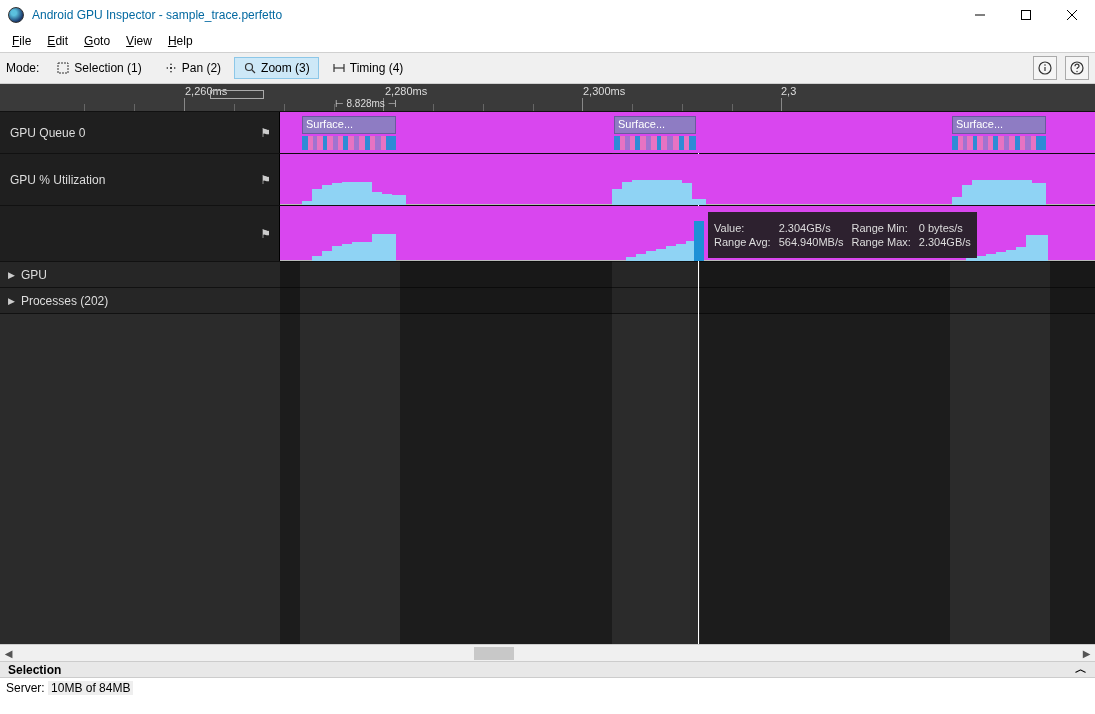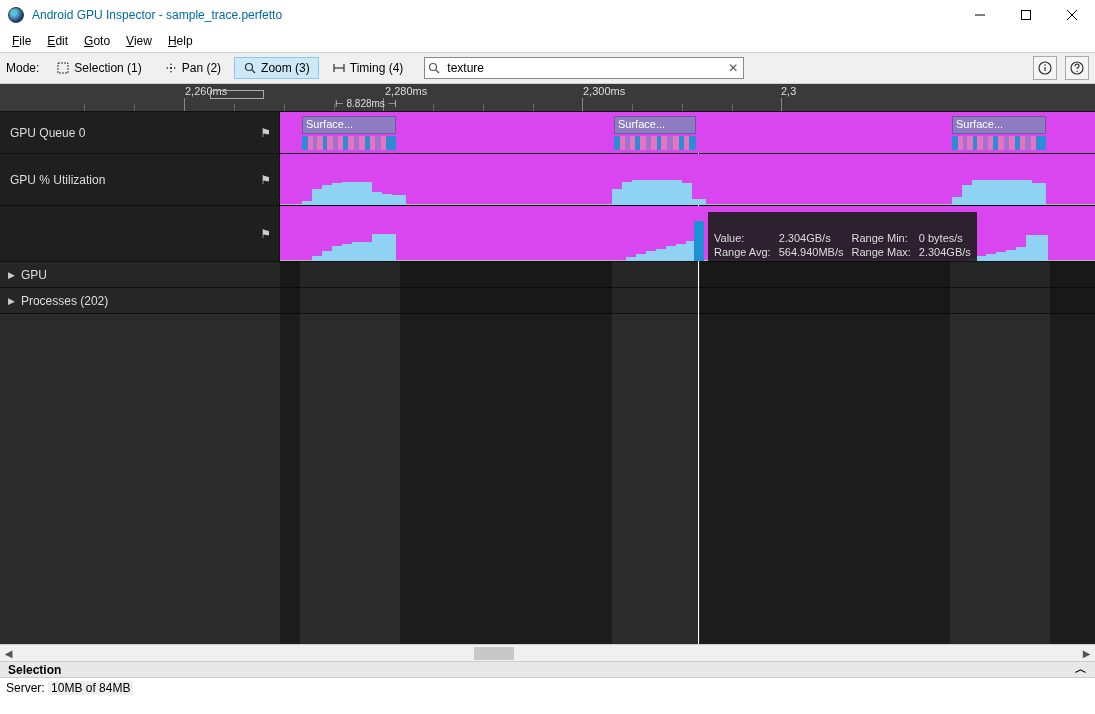--- a/index.html
+++ b/index.html
@@ -36,21 +36,21 @@
 .ruler .bracket { position:absolute; top:14px; font-size:10px; color:#ddd; display:flex; align-items:center; }
 .track { display:flex; border-bottom:1px solid #111; }
 .track .content { flex:1; position:relative; background:#d946ef; overflow:hidden; }
 .frame { position:absolute; top:4px; height:18px; background:#8e7cc3; color:#fff; font-size:11px; padding:1px 3px; overflow:hidden; white-space:nowrap; border:1px solid #6a5a9e; }
 .stripes { position:absolute; top:24px; height:14px; display:flex; }
 .stripes span { display:inline-block; height:100%; }
 .bars { position:absolute; bottom:0; left:0; right:0; height:40px; }
 .bar { position:absolute; bottom:0; background:#8fd3f4; }
 .bar.dark { background:#1e90d6; }
 .hoverline { position:absolute; top:0; bottom:0; width:1px; background:#fff; }
-.tip { position:absolute; font-size:11px; color:#ddd; background:rgba(30,30,30,0.92); padding:20px 6px; display:grid; grid-template-columns:auto auto auto auto; column-gap:8px; row-gap:2px; white-space:nowrap; z-index:5;}
+.tip { position:absolute; font-size:11px; color:#ddd; background:rgba(30,30,30,0.92); padding:10px 6px; display:grid; grid-template-columns:auto auto auto auto; column-gap:8px; row-gap:2px; white-space:nowrap; z-index:5;}
 .grp { display:flex; height:26px; border-bottom:1px solid #111; background:#262626; align-items:center; padding-left:8px; font-size:12px; }
 .grp .tri { margin-right:6px; font-size:9px; color:#ccc; }
 .hscroll { height:17px; background:#f0f0f0; border-top:1px solid #ccc; position:relative; }
 .hscroll .thumb { position:absolute; top:2px; height:13px; background:#c8c8c8; }
 .hscroll .arrow { position:absolute; top:0; width:17px; height:17px; display:flex; align-items:center; justify-content:center; font-size:10px; color:#555; }
 .selection { height:16px; background:#e8e8e8; border-top:1px solid #ccc; display:flex; align-items:center; padding:0 8px; font-size:12px; font-weight:bold; }
 .selection .grow { flex:1; }
 .status { height:20px; background:#fff; border-top:1px solid #ccc; display:flex; align-items:center; padding:0 6px; font-size:12px; }
 .status .hl { background:#eee; padding:0 3px; }
 .baseline { position:absolute; left:0; right:0; bottom:0; height:1px; background:#bbb; }
@@ -117,30 +117,20 @@
   </div>
   <div class="modebtn">
     <span class="ico">
         <svg width="14" height="12" viewBox="0 0 14 12" stroke="#333" stroke-width="1.2">
           <line x1="2" y1="2" x2="2" y2="10"></line>
           <line x1="12" y1="2" x2="12" y2="10"></line>
           <line x1="2" y1="6" x2="12" y2="6"></line>
         </svg>
       </span>
     <span>Timing (4)</span>
-  </div>
-  <div class="search">
-    <span class="sico">
-        <svg width="12" height="12" viewBox="0 0 12 12" fill="none" stroke="#555" stroke-width="1.2">
-          <circle cx="5" cy="5" r="3.5"></circle>
-          <line x1="8" y1="8" x2="11" y2="11"></line>
-        </svg>
-      </span>
-    <input type="text" value="texture" style="">
-    <span class="clr">✕</span>
   </div>
   <div class="grow"></div>
   <div class="sqbtn">
       <svg width="14" height="14" viewBox="0 0 14 14" fill="none" stroke="#333" stroke-width="1.2">
         <circle cx="7" cy="7" r="6"></circle>
         <line x1="7" y1="6" x2="7" y2="10"></line>
         <circle cx="7" cy="4" r="0.8" fill="#333" stroke="none"></circle>
       </svg>
     </div>
   <div class="sqbtn">

